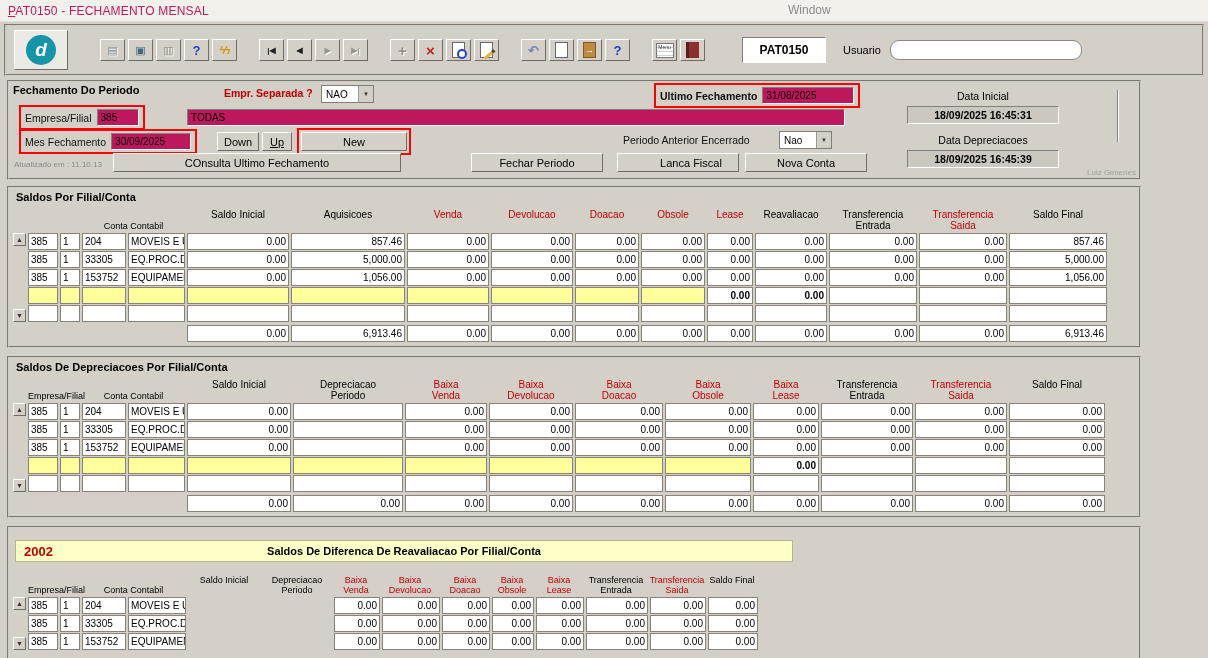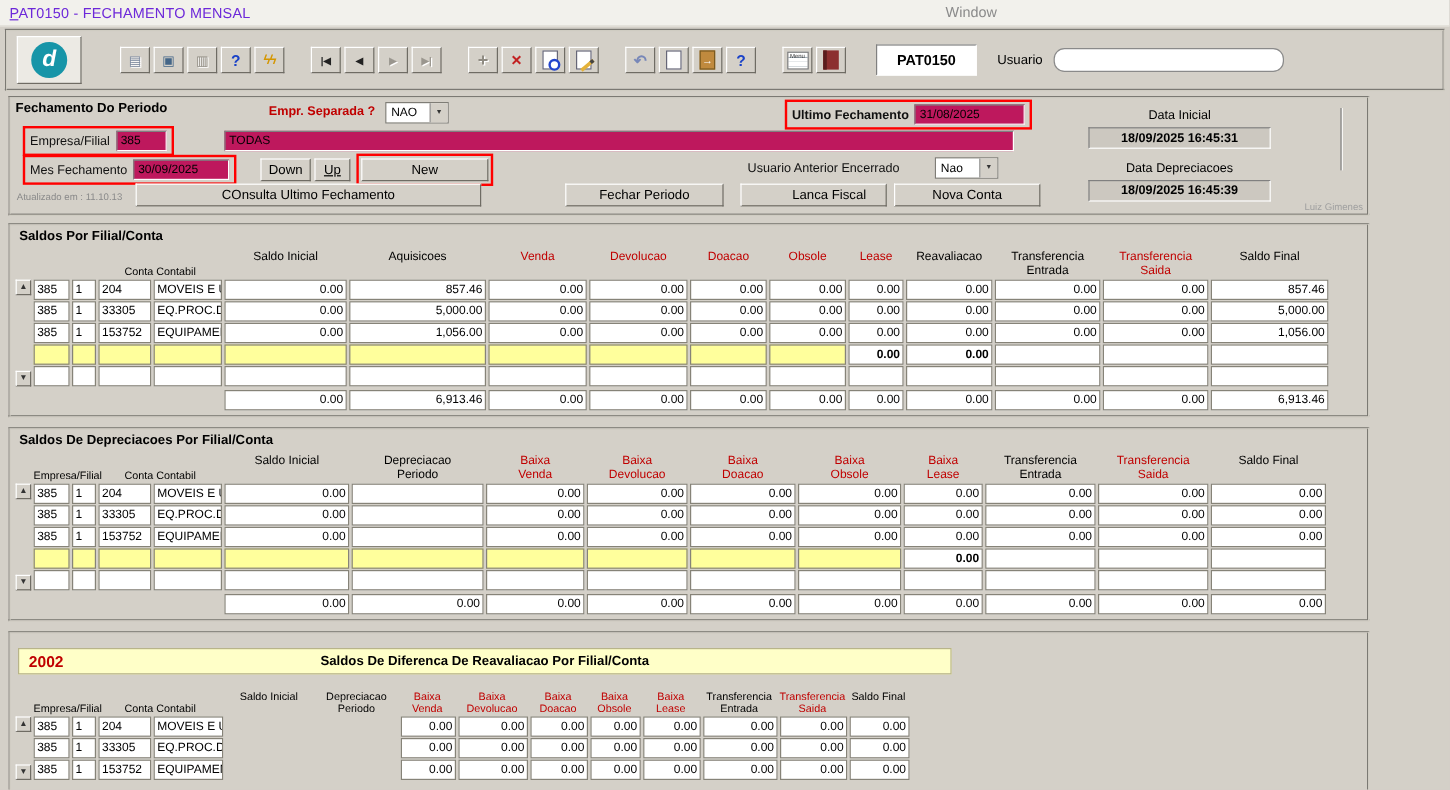--- a/index.html
+++ b/index.html
@@ -2,21 +2,21 @@
 <html><head>
 <meta charset="utf-8">
 <style>
   * { box-sizing: border-box; margin: 0; padding: 0; }
   html,body { width:1208px; height:658px; overflow:hidden;
     font-family:"Liberation Sans", sans-serif; background:#d4d0c8; }
 
   
   .titlebar { height:22px; background:#f2f1ec; display:flex; align-items:center;
     position:relative; padding-left:8px; border-bottom:1px solid #e0ded6; }
-  .titlebar .title { font-size:12px; color:#6d28d9; letter-spacing:.2px; }
+  .titlebar .title { font-size:12px; color:#be185d; letter-spacing:.2px; }
   .titlebar .mn { text-decoration:underline; }
   .menu-window { position:absolute; left:788px; top:3px; font-size:12px; color:#8a8a8a; cursor:pointer; }
 
   
   .toolbar { margin:2px 4px 0 4px; height:52px; border:2px groove #cfccc2;
     display:flex; align-items:center; padding:0 8px; gap:3px; background:#d4d0c8; }
   .tb { width:25px; height:22px; display:flex; align-items:center; justify-content:center;
     background:#d4d0c8; border:1px solid; border-color:#ffffff #6f6c64 #6f6c64 #ffffff;
     font-size:11px; padding:0; cursor:pointer; flex:none; }
   .tb.logo { width:54px; height:40px; background:#eceae4; }
@@ -40,21 +40,21 @@
     border:2px solid #2244cc; border-radius:50%; background:#fff; }
   .doc.pen::after { content:""; position:absolute; right:-4px; bottom:1px; width:10px; height:3px;
     background:#e4b23a; border-right:3px solid #444; transform:rotate(-40deg); }
   .door-ico { width:13px; height:16px; background:#c08a3e; border:1px solid #7a5a20; color:#fff;
     font-size:9px; line-height:14px; text-align:center; }
   .menu-ico { width:18px; height:15px; background:#fff; border:1px solid #777; font-size:5px;
     color:#333; text-align:center; line-height:6px; overflow:hidden;
     background-image:repeating-linear-gradient(#fff,#fff 3px,#9aa7b0 4px); }
   .exit-ico { width:13px; height:16px; background:#8c2f2f; border-left:3px solid #5a1d1d; }
   .appcode { width:84px; height:26px; background:#fff; border:1px solid; border-color:#808080 #fff #fff #808080;
-    font-size:12px; font-weight:bold; display:flex; align-items:center; justify-content:center; margin-left:22px; }
+    font-size:12px; font-weight:bold; display:flex; align-items:center; justify-content:center; margin-left:34px; }
   .usr-lbl { font-size:11px; margin-left:14px; }
   .usr-inp { width:192px; height:20px; border:1px solid #8a8a8a; border-radius:9px; background:#fff;
     font-size:11px; padding:0 6px; margin-left:6px; }
 
   
   .group { border:2px groove #cfccc2; margin:4px 0 0 7px; width:1134px; background:#d4d0c8; }
 
   
   .periodo { position:relative; height:100px; }
   .grp-title { position:absolute; left:4px; top:2px; font-size:11px; font-weight:bold; }
@@ -252,21 +252,21 @@
   <div class="annot" style="left:10px; top:47px;">
     <span class="lbl">Mes Fechamento</span>
     <span class="field" style="width:80px;">30/09/2025</span>
   </div>
   <button class="btn abs" style="left:208px; top:50px; width:42px;">Down</button>
   <button class="btn abs" style="left:253px; top:50px; width:30px;text-decoration:underline;">Up</button>
   <div class="annot" style="left:288px; top:46px; padding:2px;">
     <button class="btn" style="width:106px;">New</button>
   </div>
 
-  <span class="lbl abs" style="left:614px; top:52px;">Usuario Anterior Encerrado</span>
+  <span class="lbl abs" style="left:614px; top:52px;">Periodo Anterior Encerrado</span>
   <span class="combo" style="left:770px; top:49px;">
     <span class="combo-val">Nao</span>
     <span class="combo-btn">▼</span>
   </span>
 
   <span class="dlabel" style="left:898px; top:52px;">Data Depreciacoes</span>
   <span class="dval" style="left:898px; top:68px;">18/09/2025 16:45:39</span>
 
   <span class="tiny" style="left:5px; top:78px;">Atualizado em : 11.10.13</span>
   <button class="btn abs" style="left:104px; top:71px; width:288px;">COnsulta Ultimo Fechamento</button>

